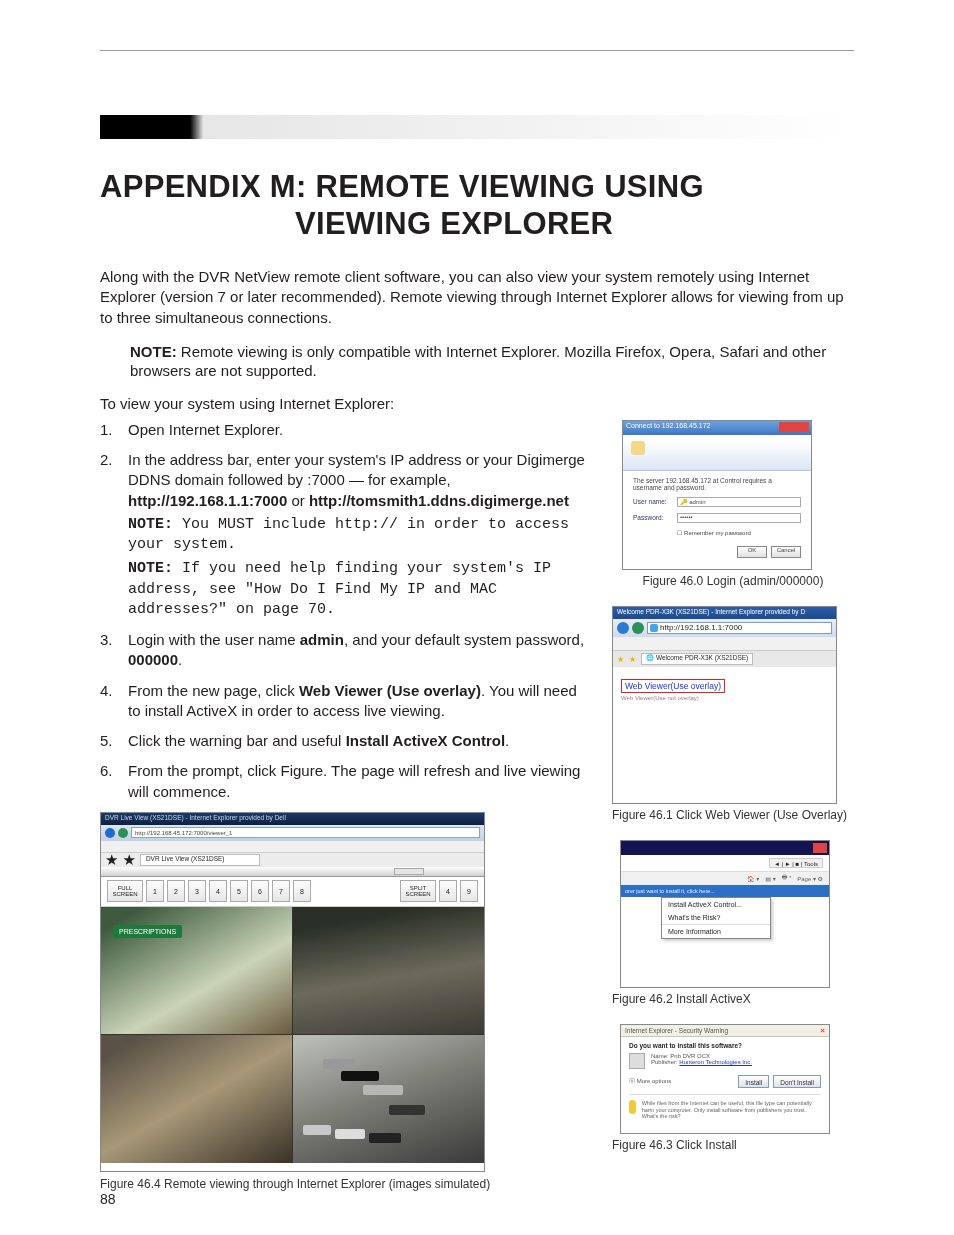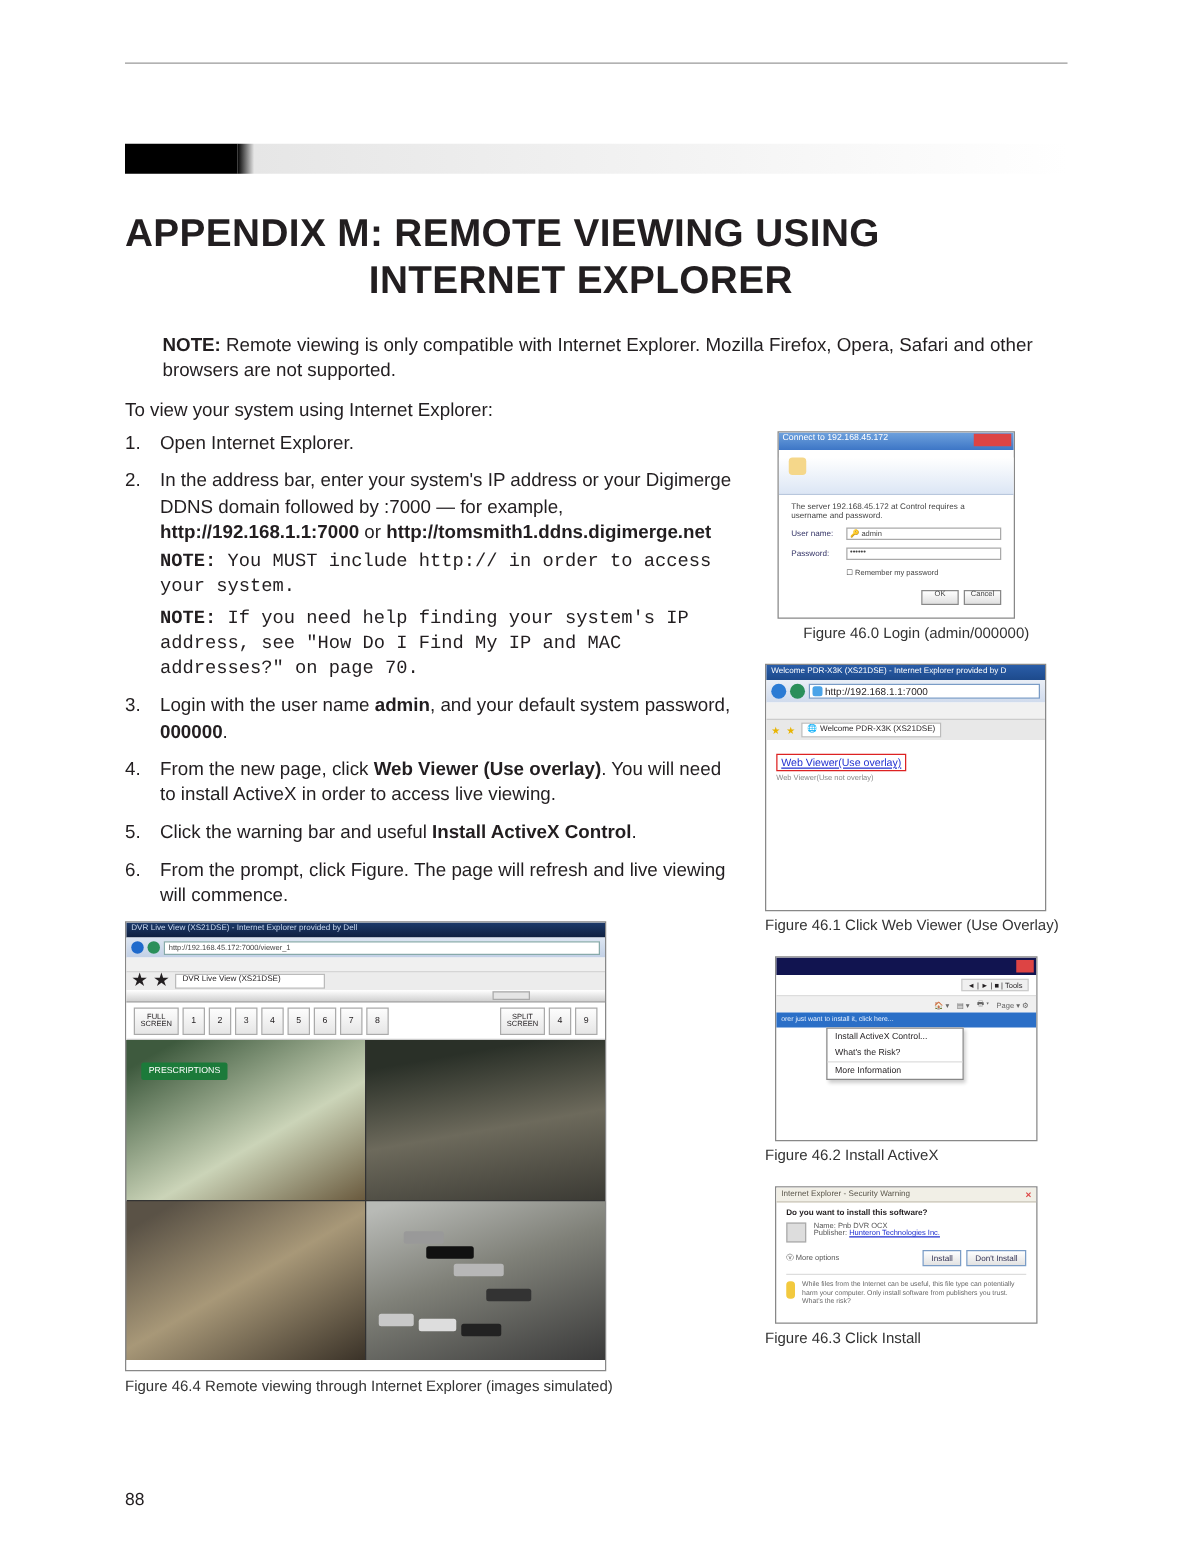--- a/index.html
+++ b/index.html
@@ -130,21 +130,21 @@
     .fig461 .titlebar { height:12px; background: linear-gradient(#2a5da8,#1d4a8c); font-size:6.5px; color:#fff; padding:1px 4px; }
     .fig461 .nav { height:18px; background: linear-gradient(#e9eef6,#d0dbed); display:flex; align-items:center; padding:0 4px; gap:3px; }
     .fig461 .circ { width:12px; height:12px; border-radius:50%; background:#2b7bd4; }
     .fig461 .addr { flex:1; height:12px; background:#fff; border:1px solid #7a9cc6; font-size:8px; display:flex; align-items:center; gap:2px; padding-left:2px; }
     .fig461 .eicon { width:8px; height:8px; background:#4aa3e8; border-radius:2px; }
     .fig461 .tools { height:14px; background:#f1f1f1; border-bottom:1px solid #ccc; }
     .fig461 .tabs { height:16px; background:#e8e8e8; display:flex; align-items:center; padding:0 4px; gap:4px; }
     .fig461 .star { width:8px; height:8px; color:#e8b400; font-size:8px; }
     .fig461 .tab { height:12px; background:#fff; border:1px solid #bbb; font-size:6.5px; padding:0 4px; }
     .fig461 .content { padding:8px; }
-    .fig461 .link { font-size:8.5px; color:#2030d0; text-decoration:underline; display:inline-block; }
+    .fig461 .link { font-size:8.5px; color:#2030d0; display:inline-block; }
     .fig461 .redbox { border:1.5px solid #d22; padding:1px 3px; }
     .fig461 .greyline { font-size:6px; color:#888; margin-top:2px; }
     
     .fig462 { width: 210px; height: 148px; margin-left: 8px; }
     .fig462 .topbar { height:14px; background:#111450; }
     .fig462 .redsq { width:14px; height:10px; background:#d44; float:right; margin:2px; }
     .fig462 .tools { height:16px; background:#fff; display:flex; justify-content:flex-end; align-items:center; padding:0 6px; gap:4px; }
     .fig462 .tbx { height:10px; background:#f0f0f0; border:1px solid #ccc; padding:0 4px; font-size:6px; line-height:10px; }
     .fig462 .tools2 { height:14px; background:#f0f0f0; border-top:1px solid #ddd; display:flex; justify-content:flex-end; align-items:center; padding:0 6px; gap:6px; font-size:6px; color:#666; }
     .fig462 .warnbar { height:12px; background:#2b6fc7; font-size:5.5px; color:#e9f2ff; padding:0 4px; line-height:12px; }
@@ -205,23 +205,24 @@
 <div class="page">
   <div class="top-rule"></div>
 
   <div class="title-bar">
     <div class="black-box"></div>
     <div class="grey-fade"></div>
   </div>
 
   <div class="heading">
     <span class="line1">APPENDIX M: REMOTE VIEWING USING</span>
-    <span class="line2">INTERNET EXPLORER</span>
+    <span class="line2">VIEWING EXPLORER</span>
   </div>
 
+  <p class="intro">Along with the DVR NetView remote client software, you can also view your system remotely using Internet Explorer (version 7 or later recommended). Remote viewing through Internet Explorer allows for viewing from up to three simultaneous connections.</p>
 
   <p class="note-block">
     <span class="note-label">NOTE:</span><span> Remote viewing is only compatible with Internet Explorer. Mozilla Firefox, Opera, Safari and other browsers are not supported.</span>
   </p>
 
   <p class="section-lead">To view your system using Internet Explorer:</p>
 
   <div class="two-col">
     <div class="col-left">
       <ol class="steps">

